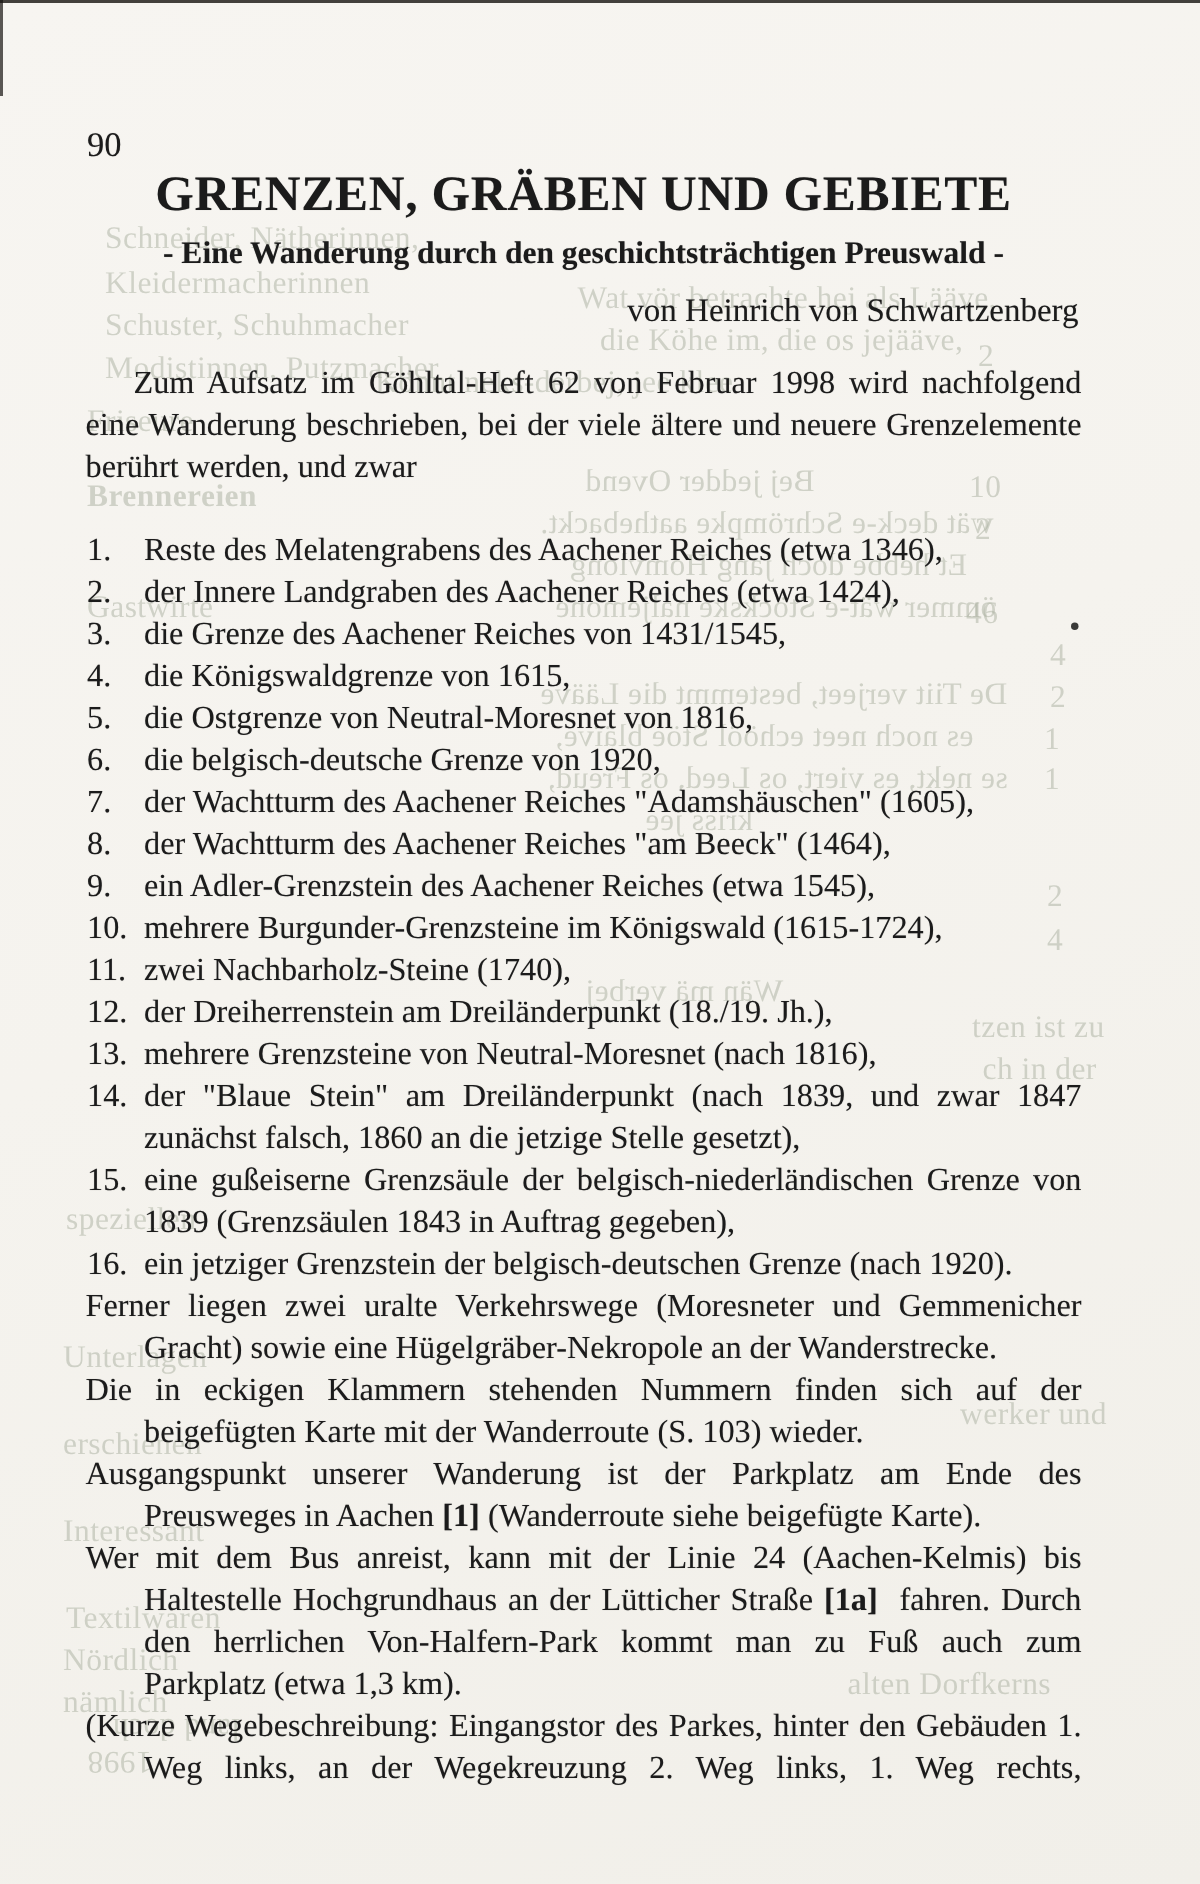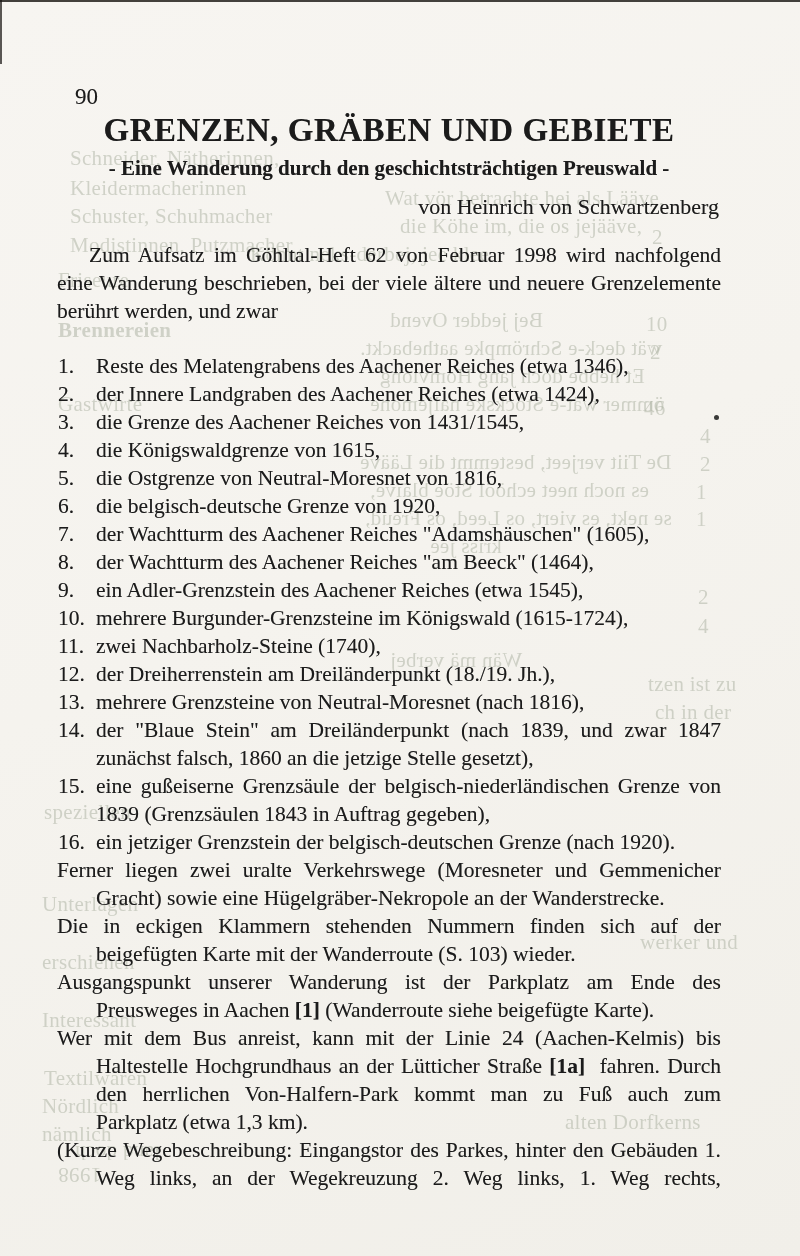--- a/index.html
+++ b/index.html
@@ -13,21 +13,21 @@
   .edge-top{position:absolute;top:0;left:0;width:100%;height:2px;background:#15130f;opacity:.8;}
   .edge-left{position:absolute;top:0;left:0;width:2px;height:64px;background:#15130f;opacity:.7;}
   .ghost-layer{position:absolute;inset:0;pointer-events:none;}
   .ghost{
     position:absolute;white-space:nowrap;color:#aab0a0;opacity:.5;
     filter:blur(.5px);font-size:21px;letter-spacing:.3px;
   }
   .ghost.m{transform:scaleX(-1);}
   .ghost.r180{transform:rotate(180deg);}
   .content{position:absolute;left:57px;top:84px;width:664px;}
-  .page-number{font-size:23px;line-height:26px;margin:0 0 2px 18px;}
+  .page-number{font-size:23px;line-height:26px;margin:0 0 2px 1px;}
   .title{
     margin:0;text-align:center;font-size:33px;line-height:36px;
     font-weight:bold;letter-spacing:.5px;white-space:nowrap;
   }
   .subtitle{
     margin:8px 0 0 0;text-align:center;font-size:21px;line-height:24px;font-weight:bold;
   }
   .byline{margin:14px 2px 0 0;text-align:right;font-size:22px;line-height:25px;}
   .bodytext{margin-top:22px;font-size:21.5px;line-height:28px;}
   .intro{margin:0 0 27px 0;text-align:justify;text-indent:32px;}

